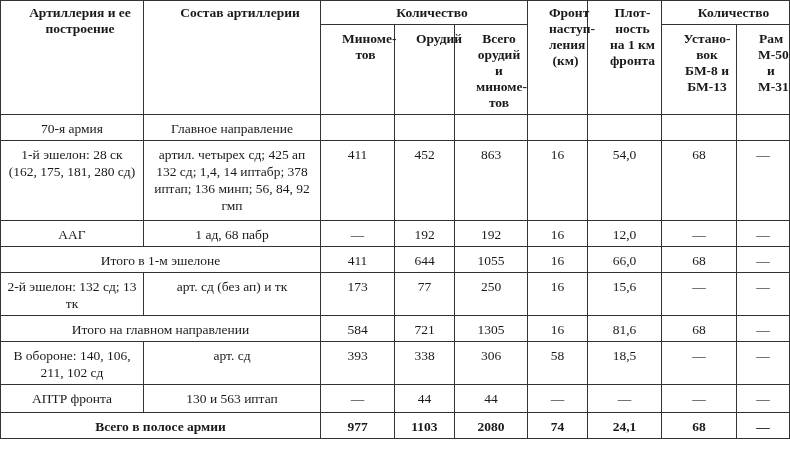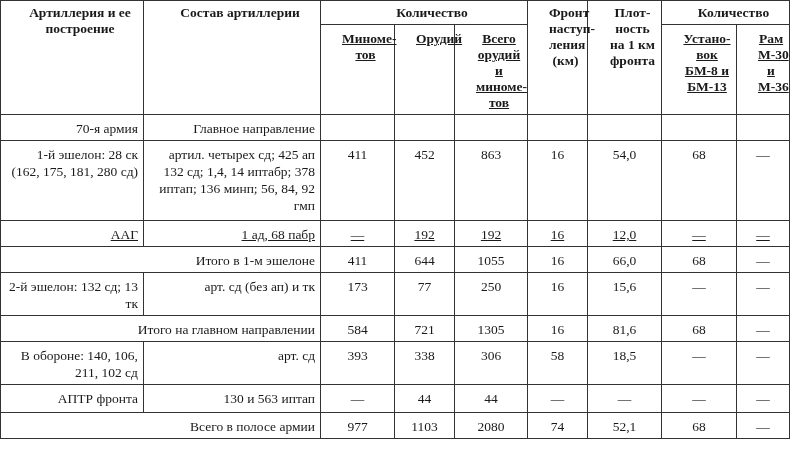--- a/index.html
+++ b/index.html
@@ -21,33 +21,33 @@
   }
   th {
     font-weight: bold;
     text-align: center;
     font-size: 13.5px;
     line-height: 16px;
     padding-top: 4px;
     padding-left: 21px;
   }
   td.num { text-align: center; }
-  td.txt { text-align: right; }
+  td.txt { text-align: center; }
   .r-hdr1 { height: 19px; }
   .r-hdr2 { height: 71px; }
   .r-army { height: 23px; }
   .r-ech1 { height: 80px; }
-  .r-aag  { height: 23px; text-decoration: underline; }
+  .r-aag  { height: 23px; }
   .r-tot1 { height: 22px; }
   .r-ech2 { height: 39px; border-radius: 7px; }
   .r-totm { height: 24px; }
   .r-def  { height: 40px; }
   .r-aptr { height: 28px; margin-left: 40px; }
-  .r-all  { height: 24px; }
-  .sub th { padding-top: 6px; text-decoration: underline; }
+  .r-all  { height: 24px; font-weight: bold; }
+  .sub th { padding-top: 6px; }
   .body-row td { padding-top: 5px; }
 </style>
 </head>
 <body>
 
 <table>
   <colgroup>
     <col style="width:143px">
     <col style="width:177px">
     <col style="width:74px">
@@ -65,21 +65,21 @@
       <th colspan="3">Количество</th>
       <th rowspan="2">Фронт наступ-ления (км)</th>
       <th rowspan="2">Плот-ность на 1 км фронта</th>
       <th colspan="2">Количество</th>
     </tr>
     <tr class="r-hdr2 sub">
       <th>Миноме-тов</th>
       <th>Орудий</th>
       <th>Всего орудий и миноме-тов</th>
       <th>Устано-вок БМ-8 и БМ-13</th>
-      <th>Рам М-30 и М-36</th>
+      <th>Рам М-50 и М-31</th>
     </tr>
   </thead>
   <tbody>
     <tr class="r-army body-row">
       <td class="txt">70-я армия</td>
       <td class="txt">Главное направление</td>
       <td class="num"></td>
       <td class="num"></td>
       <td class="num"></td>
       <td class="num"></td>
@@ -161,18 +161,18 @@
       <td class="num">—</td>
       <td class="num">—</td>
       <td class="num">—</td>
     </tr>
     <tr class="r-all body-row">
       <td class="txt" colspan="2">Всего в полосе армии</td>
       <td class="num">977</td>
       <td class="num">1103</td>
       <td class="num">2080</td>
       <td class="num">74</td>
-      <td class="num">52,1</td>
+      <td class="num">24,1</td>
       <td class="num">68</td>
       <td class="num">—</td>
     </tr>
   </tbody>
 </table>
 
 </body></html>

